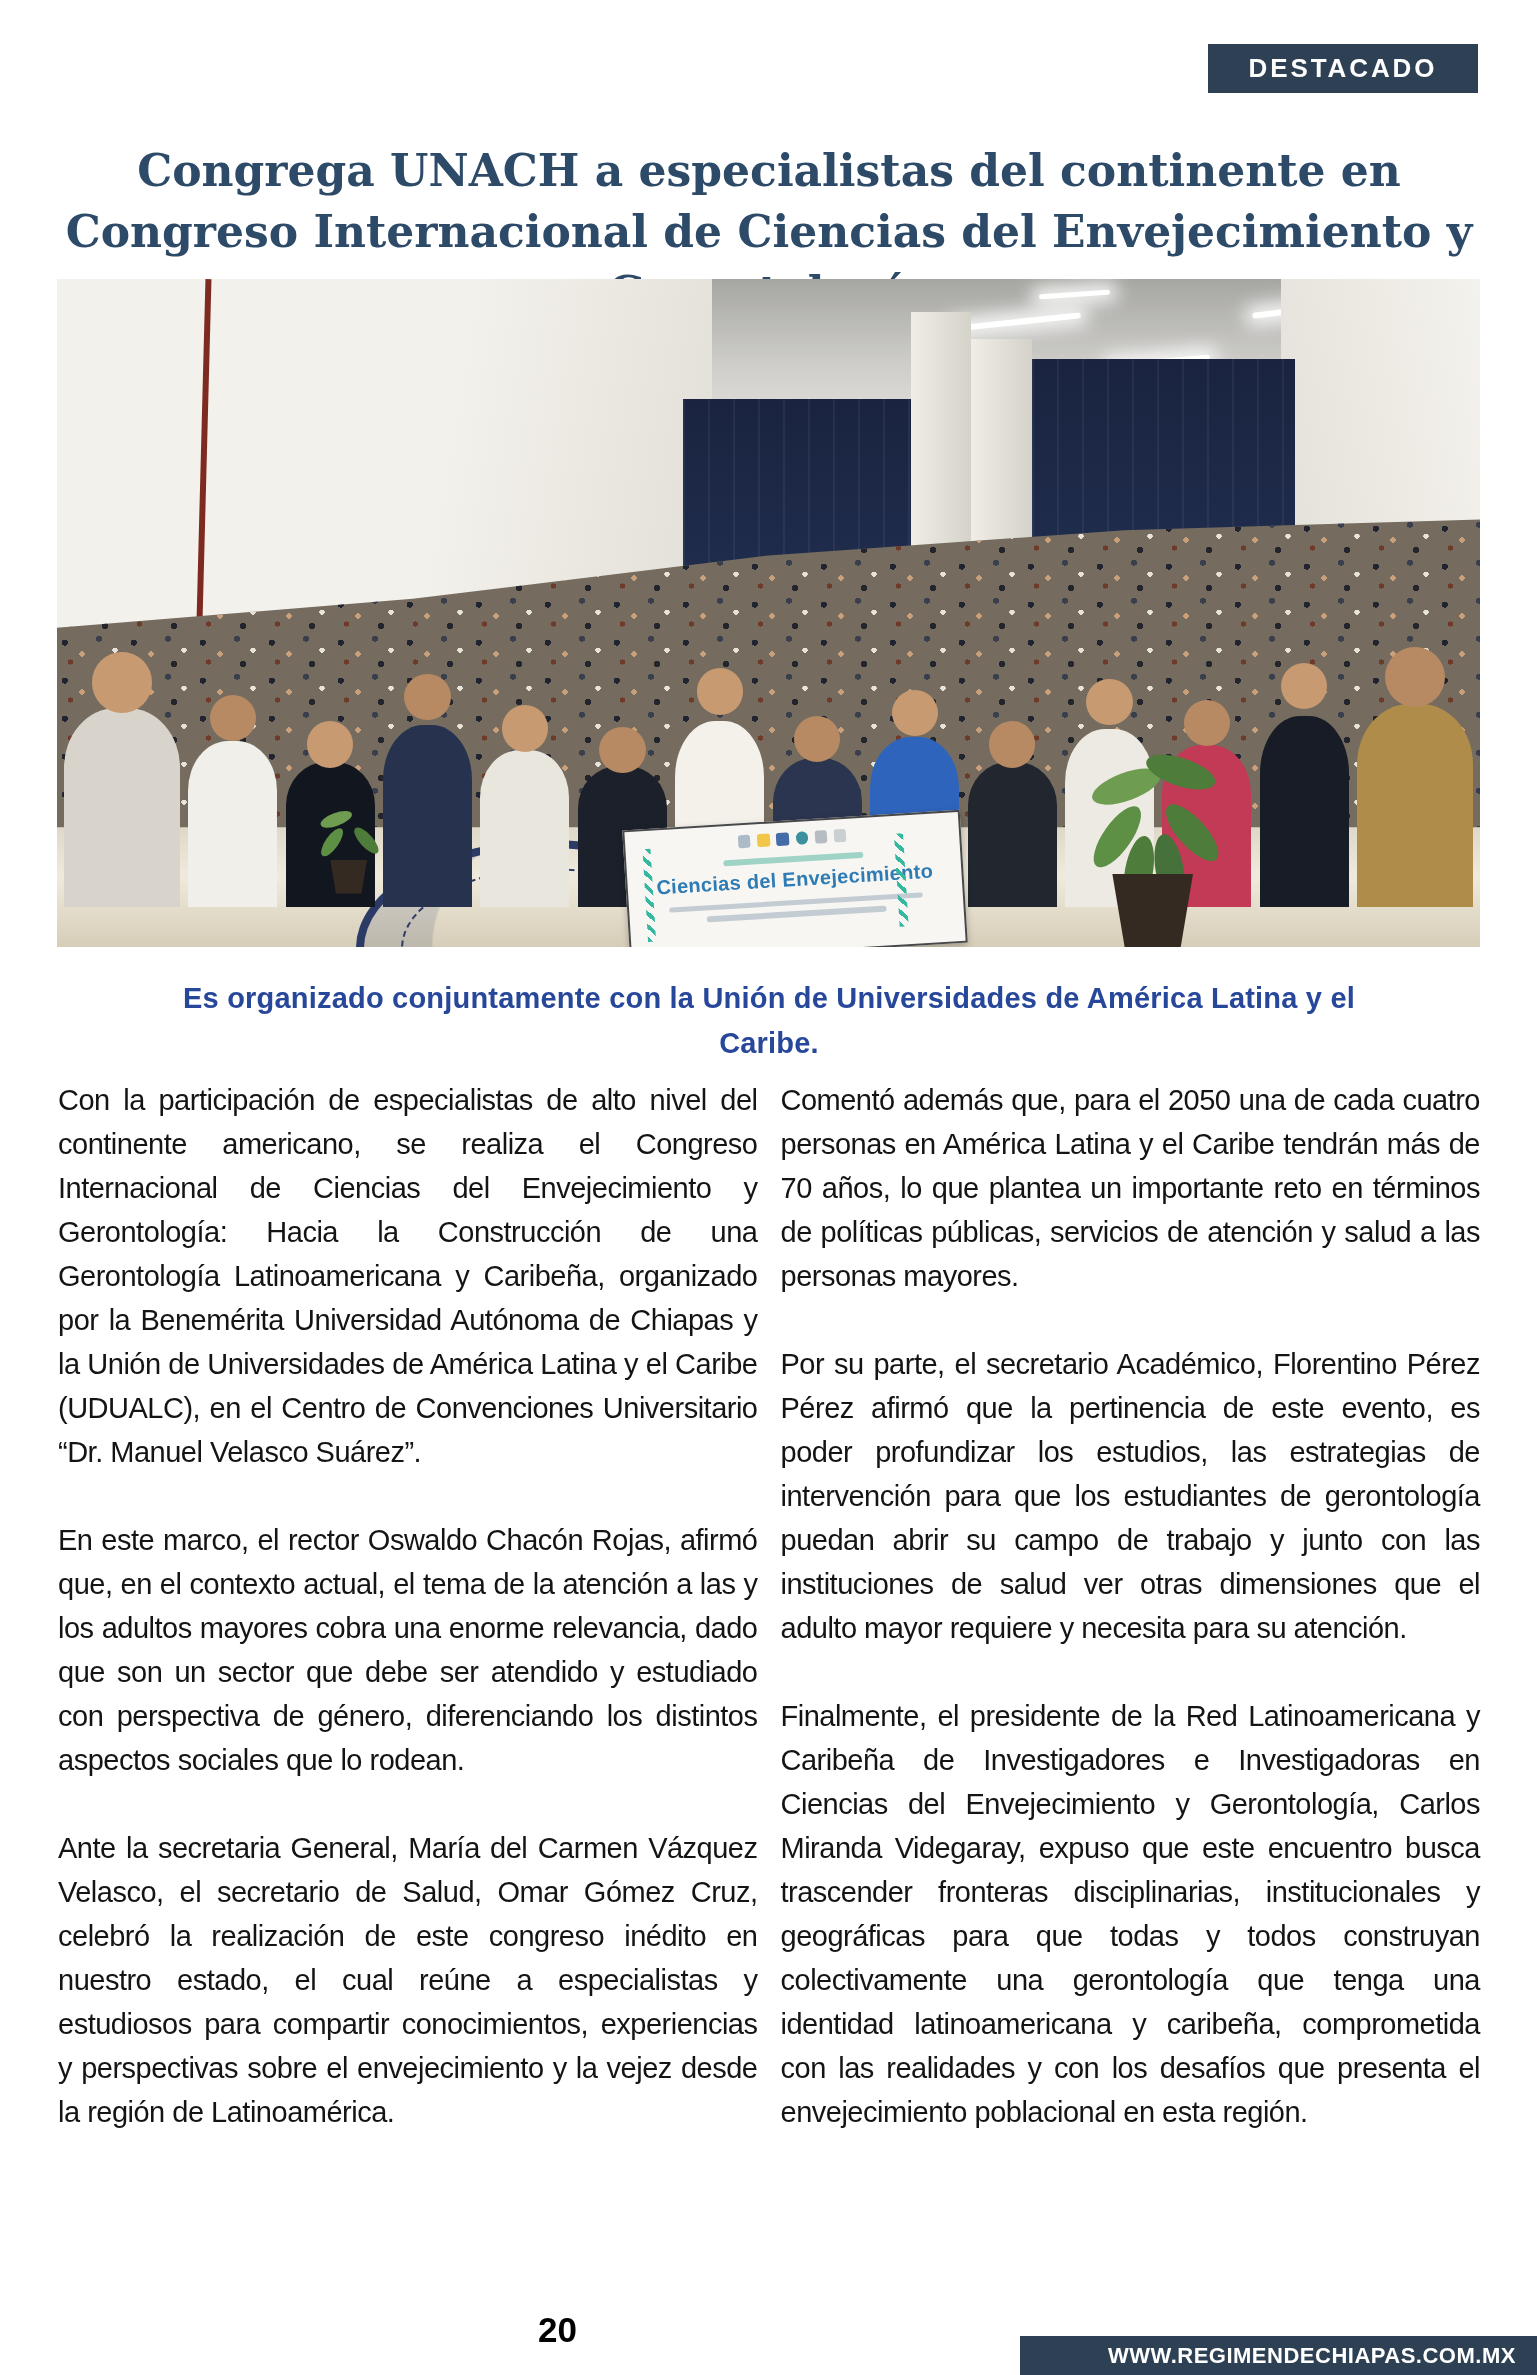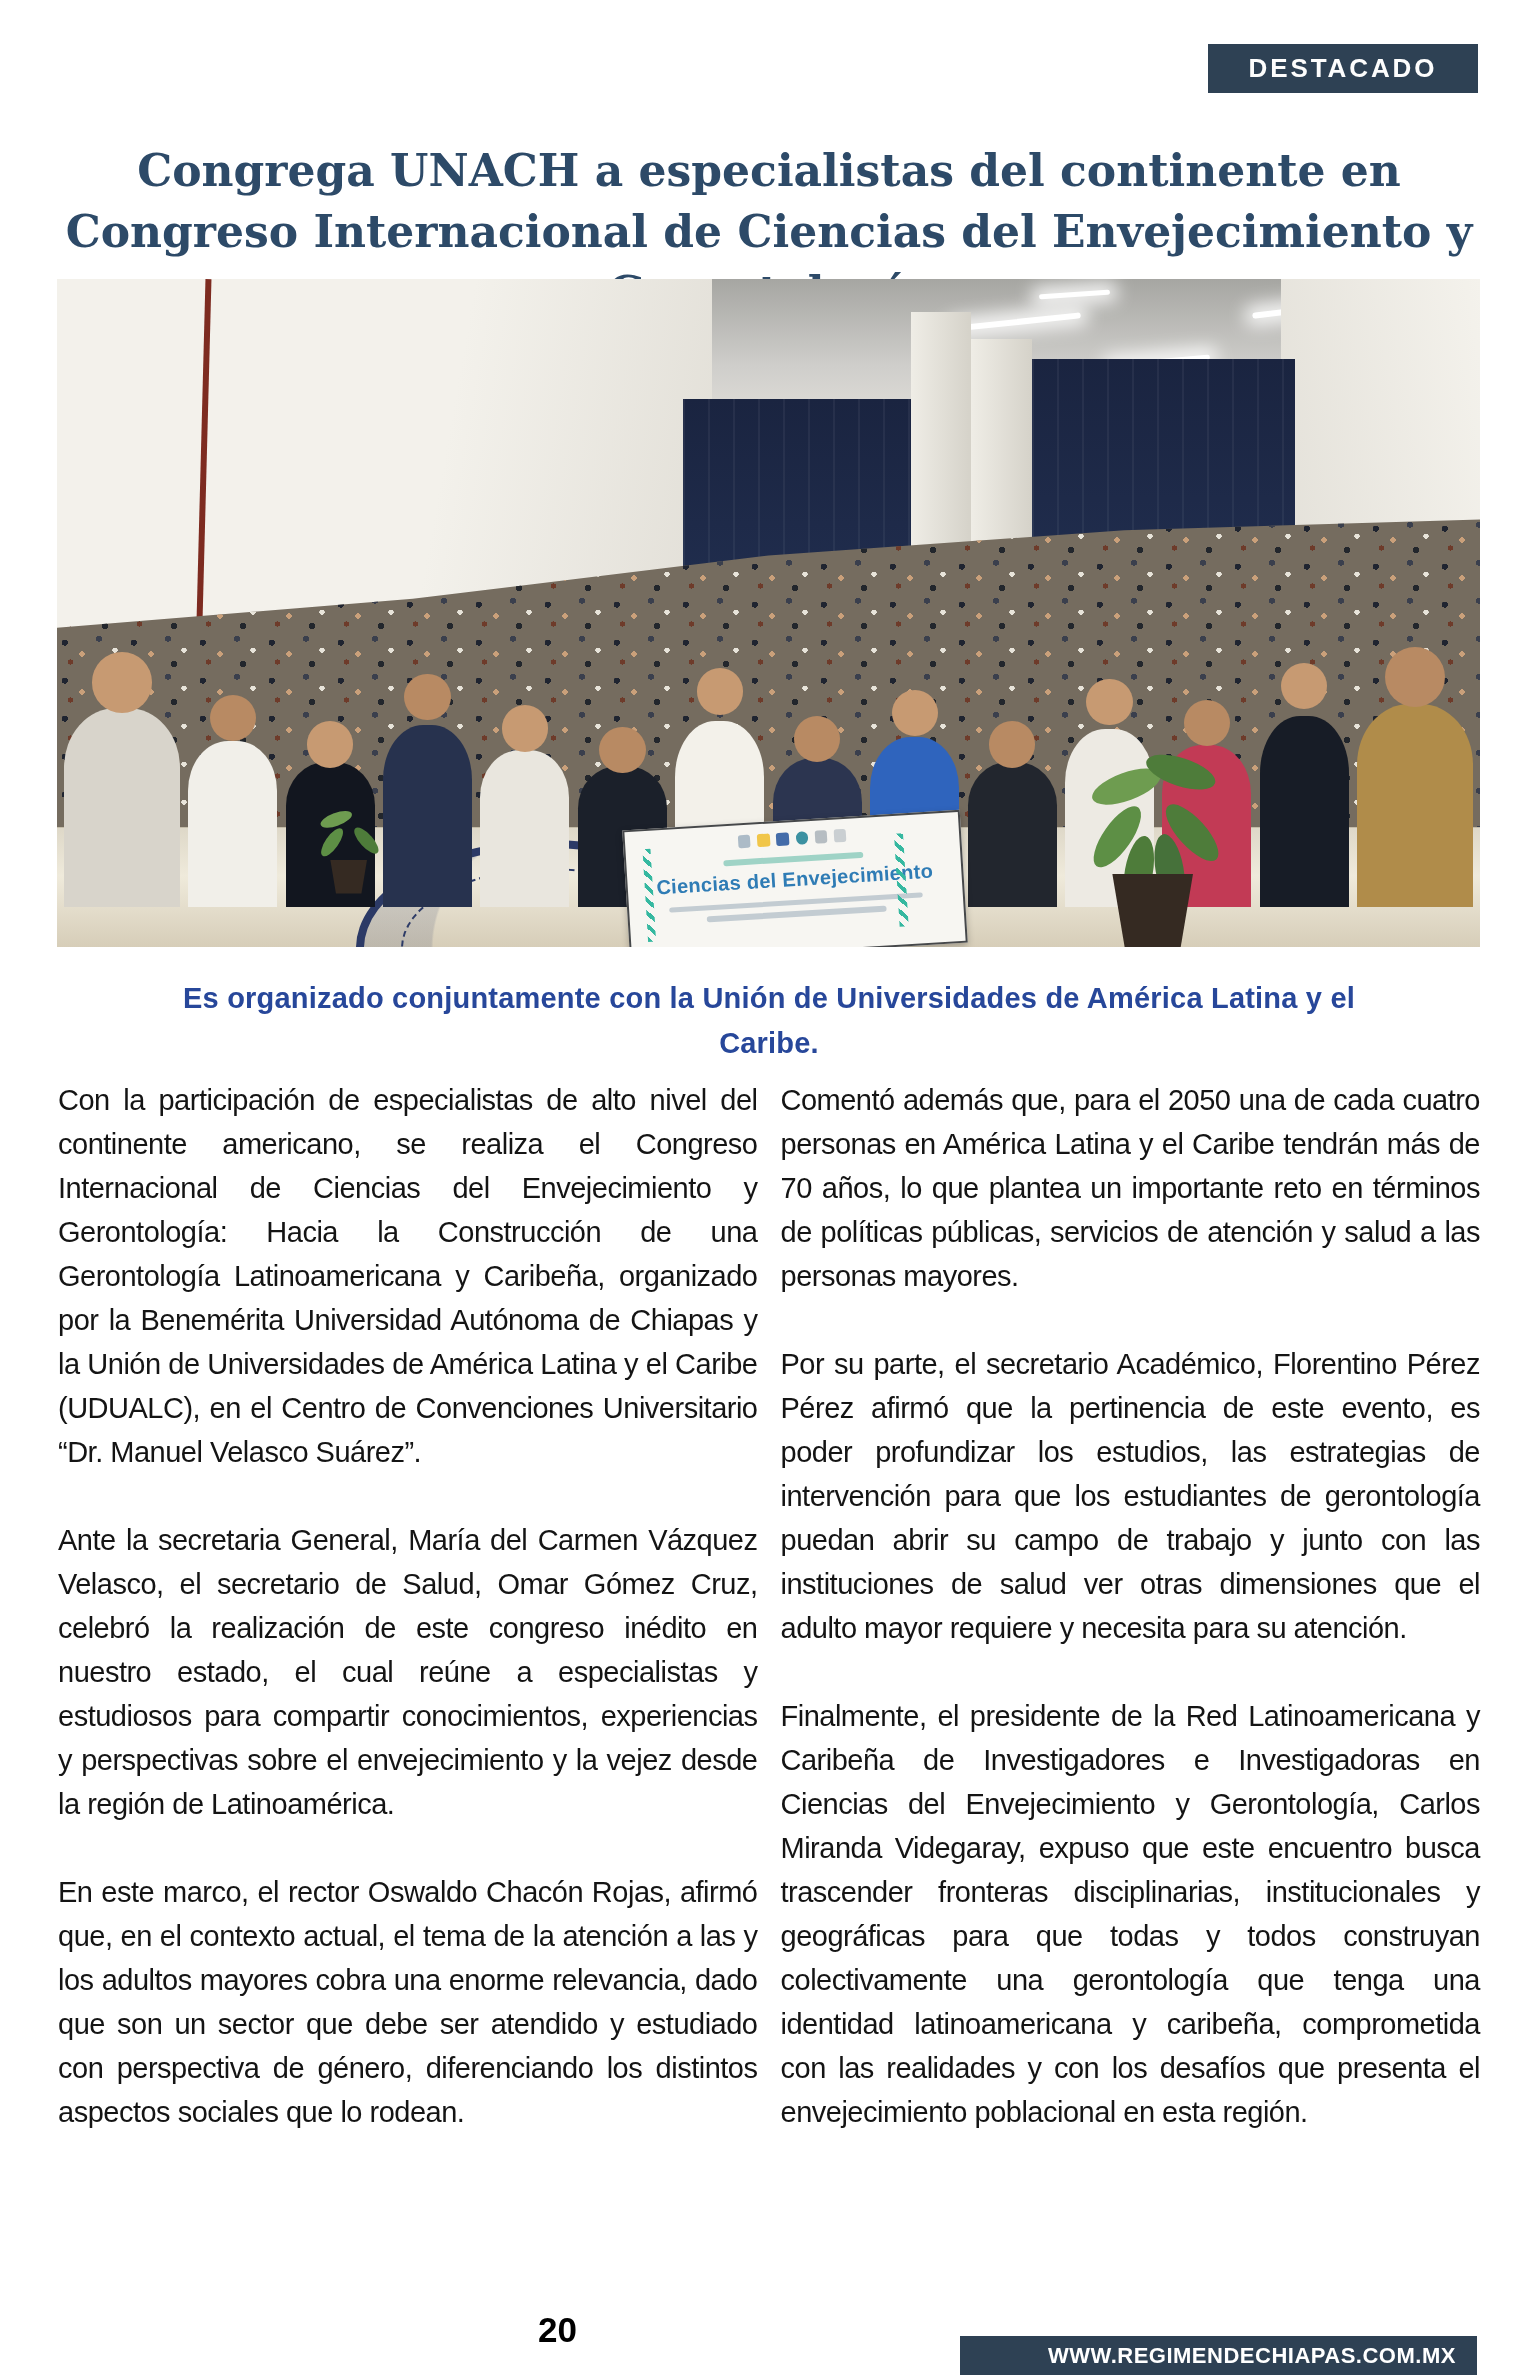--- a/index.html
+++ b/index.html
@@ -131,21 +131,21 @@
 
   
   .columns{position:absolute;left:58px;top:1078px;width:1422px;display:flex;gap:23px;}
   .col{flex:1;min-width:0;}
   .col p{margin:0 0 44px 0;font-size:29px;line-height:44px;letter-spacing:-0.5px;
     text-align:justify;color:#141414;}
 
   
   .pagenum{position:absolute;left:519px;top:2310px;width:77px;text-align:center;
     font-weight:bold;font-size:35px;color:#000;}
-  .footbar{position:absolute;left:960px;top:2336px;width:517px;height:39px;background:#2e4154;
+  .footbar{position:absolute;left:1020px;top:2336px;width:517px;height:39px;background:#2e4154;
     color:#ffffff;font-weight:bold;font-size:22px;letter-spacing:0.5px;
     display:flex;align-items:center;justify-content:center;padding-left:67px;box-sizing:border-box;}
 </style>
 </head>
 <body>
 
 <div class="page">
 
   <div class="badge">DESTACADO</div>
 
@@ -225,22 +225,22 @@
       <span class="leaf"></span>
       <span class="pot"></span>
     </div>
   </div>
 
   <div class="caption">Es organizado conjuntamente con la Unión de Universidades de América Latina y el Caribe.</div>
 
   <div class="columns">
     <div class="col">
       <p>Con la participación de especialistas de alto nivel del continente americano, se realiza el Congreso Internacional de Ciencias del Envejecimiento y Gerontología: Hacia la Construcción de una Gerontología Latinoamericana y Caribeña, organizado por la Benemérita Universidad Autónoma de Chiapas y la Unión de Universidades de América Latina y el Caribe (UDUALC), en el Centro de Convenciones Universitario “Dr. Manuel Velasco Suárez”.</p>
+      <p>En este marco, el rector Oswaldo Chacón Rojas, afirmó que, en el contexto actual, el tema de la atención a las y los adultos mayores cobra una enorme relevancia, dado que son un sector que debe ser atendido y estudiado con perspectiva de género, diferenciando los distintos aspectos sociales que lo rodean.</p>
       <p>Ante la secretaria General, María del Carmen Vázquez Velasco, el secretario de Salud, Omar Gómez Cruz, celebró la realización de este congreso inédito en nuestro estado, el cual reúne a especialistas y estudiosos para compartir conocimientos, experiencias y perspectivas sobre el envejecimiento y la vejez desde la región de Latinoamérica.</p>
-      <p>En este marco, el rector Oswaldo Chacón Rojas, afirmó que, en el contexto actual, el tema de la atención a las y los adultos mayores cobra una enorme relevancia, dado que son un sector que debe ser atendido y estudiado con perspectiva de género, diferenciando los distintos aspectos sociales que lo rodean.</p>
     </div>
     <div class="col">
       <p>Comentó además que, para el 2050 una de cada cuatro personas en América Latina y el Caribe tendrán más de 70 años, lo que plantea un importante reto en términos de políticas públicas, servicios de atención y salud a las personas mayores.</p>
       <p>Por su parte, el secretario Académico, Florentino Pérez Pérez afirmó que la pertinencia de este evento, es poder profundizar los estudios, las estrategias de intervención para que los estudiantes de gerontología puedan abrir su campo de trabajo y junto con las instituciones de salud ver otras dimensiones que el adulto mayor requiere y necesita para su atención.</p>
       <p>Finalmente, el presidente de la Red Latinoamericana y Caribeña de Investigadores e Investigadoras en Ciencias del Envejecimiento y Gerontología, Carlos Miranda Videgaray, expuso que este encuentro busca trascender fronteras disciplinarias, institucionales y geográficas para que todas y todos construyan colectivamente una gerontología que tenga una identidad latinoamericana y caribeña, comprometida con las realidades y con los desafíos que presenta el envejecimiento poblacional en esta región.</p>
     </div>
   </div>
 
   <div class="pagenum">20</div>
   <div class="footbar">

